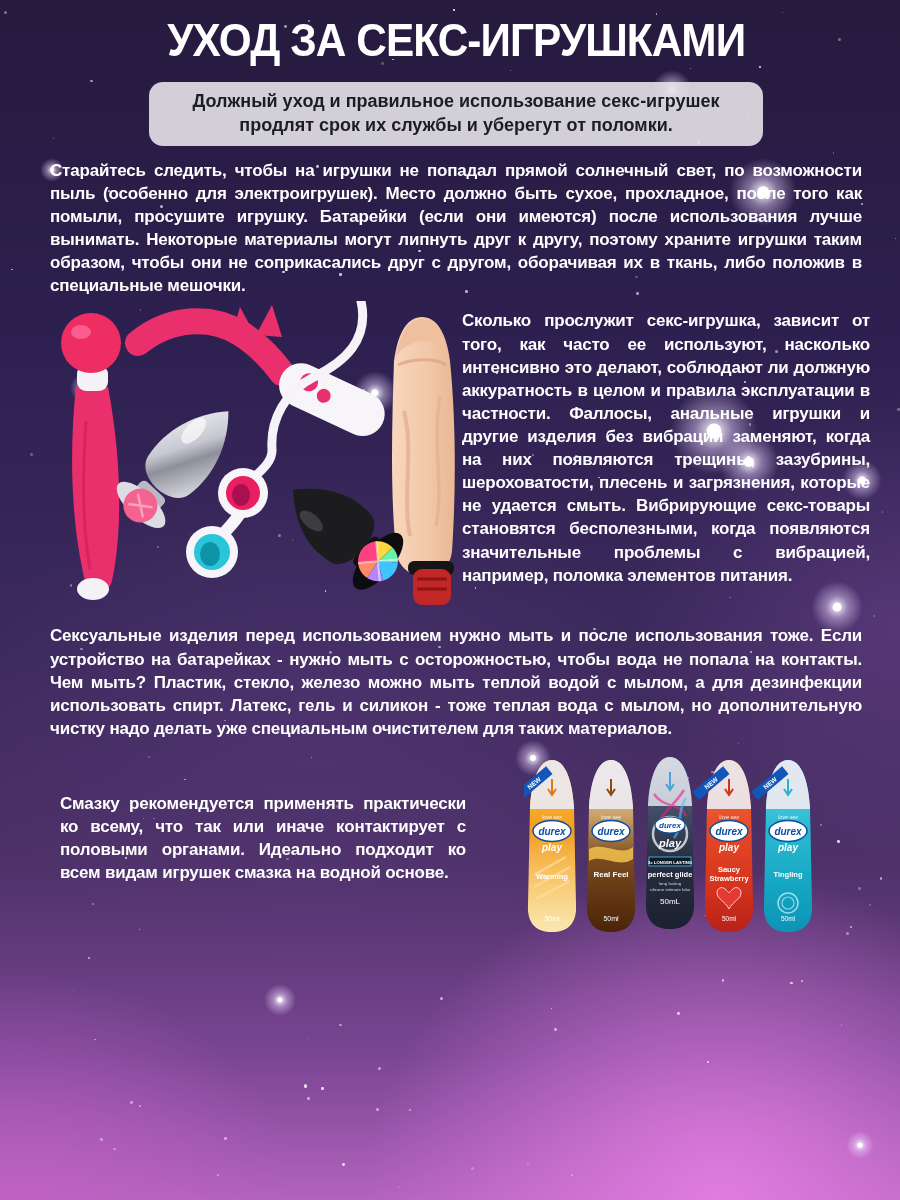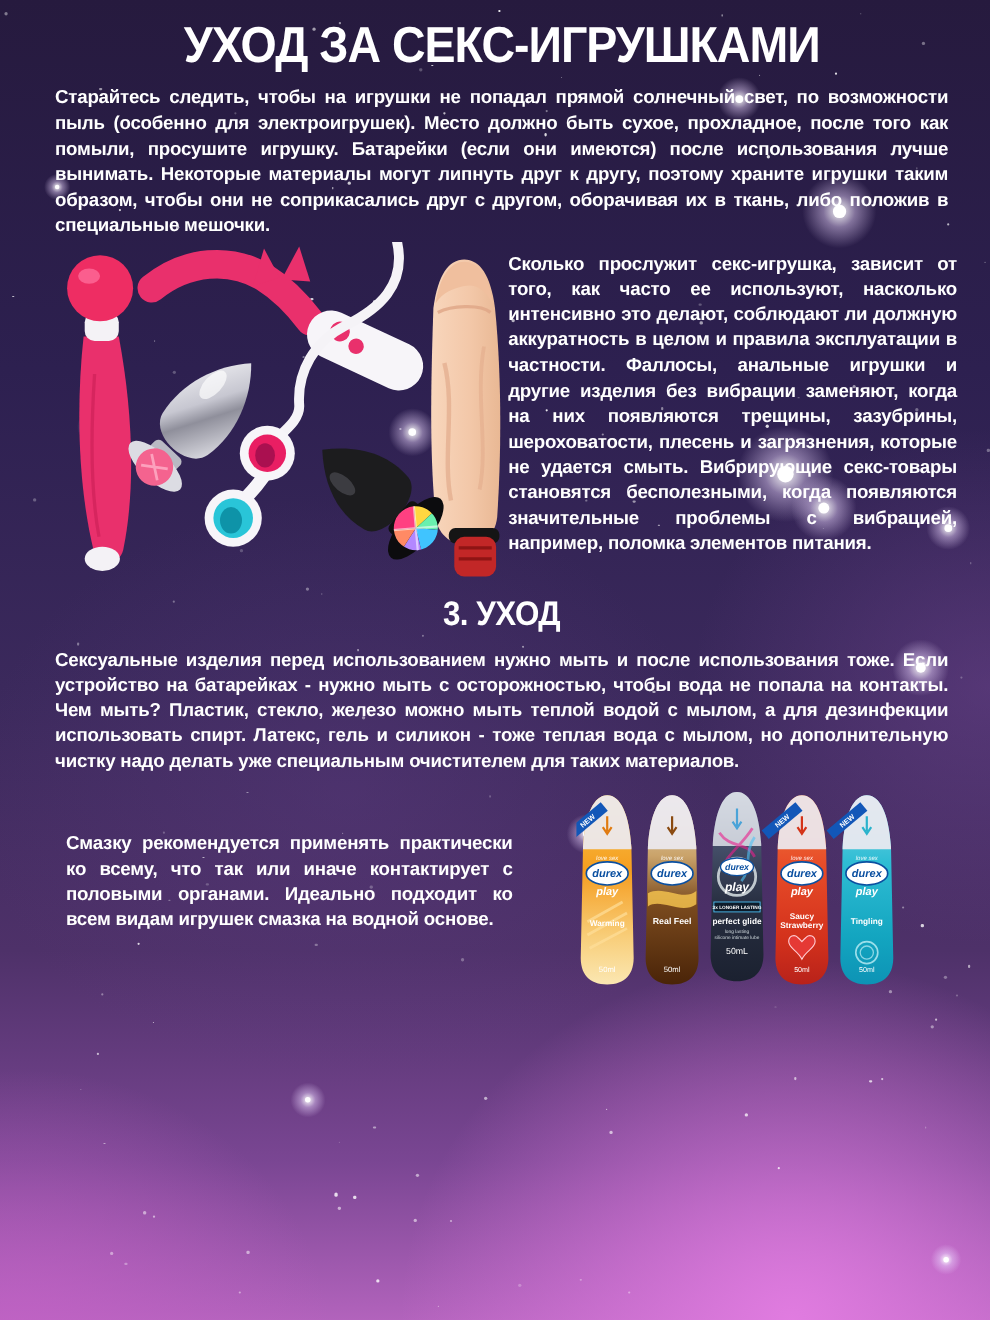--- a/index.html
+++ b/index.html
@@ -239,20 +239,23 @@
       <div class="glowstar" style="width: 32px; height: 32px; left: 264px; top: 984px;"></div>
       <div class="glowstar" style="width: 44px; height: 44px; left: 353px; top: 371px;"></div>
       <div class="glowstar" style="width: 24px; height: 24px; left: 40px; top: 158px;"></div>
       <div class="glowstar" style="width: 28px; height: 28px; left: 846px; top: 1131px;"></div>
     </div>
 
   <div class="content">
 
     <h1 class="page-title"><span class="cond">УХОД ЗА СЕКС-ИГРУШКАМИ</span></h1>
 
+    <div class="subtitle-card">
+      <span>Должный уход и правильное использование секс-игрушек продлят срок их службы и уберегут от поломки.</span>
+    </div>
 
     <section>
       <p class="para">Старайтесь следить, чтобы на игрушки не попадал прямой солнечный свет, по возможности пыль (особенно для электроигрушек). Место должно быть сухое, прохладное, после того как помыли, просушите игрушку. Батарейки (если они имеются) после использования лучше вынимать. Некоторые материалы могут липнуть друг к другу, поэтому храните игрушки таким образом, чтобы они не соприкасались друг с другом, оборачивая их в ткань, либо положив в специальные мешочки.</p>
     </section>
 
     <section>
       <div class="row row-lifespan">
 
         <svg class="toys-svg" viewBox="0 0 420 310">
           <defs>
@@ -338,21 +341,20 @@
               <path d="M285,262 L315,292 M315,262 L285,292" stroke="#ffffff" stroke-width="2" opacity="0.55"></path>
             </g>
           </g>
         </svg>
 
         <p class="para">Сколько прослужит секс-игрушка, зависит от того, как часто ее используют, насколько интенсивно это делают, соблюдают ли должную аккуратность в целом и правила эксплуатации в частности. Фаллосы, анальные игрушки и другие изделия без вибрации заменяют, когда на них появляются трещины, зазубрины, шероховатости, плесень и загрязнения, которые не удается смыть. Вибрирующие секс-товары становятся бесполезными, когда появляются значительные проблемы с вибрацией, например, поломка элементов питания.</p>
       </div>
     </section>
 
     <section>
-      <h2 class="sec-heading mt-s3"><span class="cond">3. УХОД</span></h2>
       <p class="para">Сексуальные изделия перед использованием нужно мыть и после использования тоже. Если устройство на батарейках - нужно мыть с осторожностью, чтобы вода не попала на контакты. Чем мыть? Пластик, стекло, железо можно мыть теплой водой с мылом, а для дезинфекции использовать спирт. Латекс, гель и силикон - тоже теплая вода с мылом, но дополнительную чистку надо делать уже специальным очистителем для таких материалов.</p>
     </section>
 
     <section>
       <div class="row row-lube">
         <p class="para">Смазку рекомендуется применять практически ко всему, что так или иначе контактирует с половыми органами. Идеально подходит ко всем видам игрушек смазка на водной основе.</p>
 
         <svg class="bottles-svg" viewBox="0 0 292 182">
           <defs>
             <linearGradient id="lg0" x1="0" y1="0" x2="0" y2="1">

